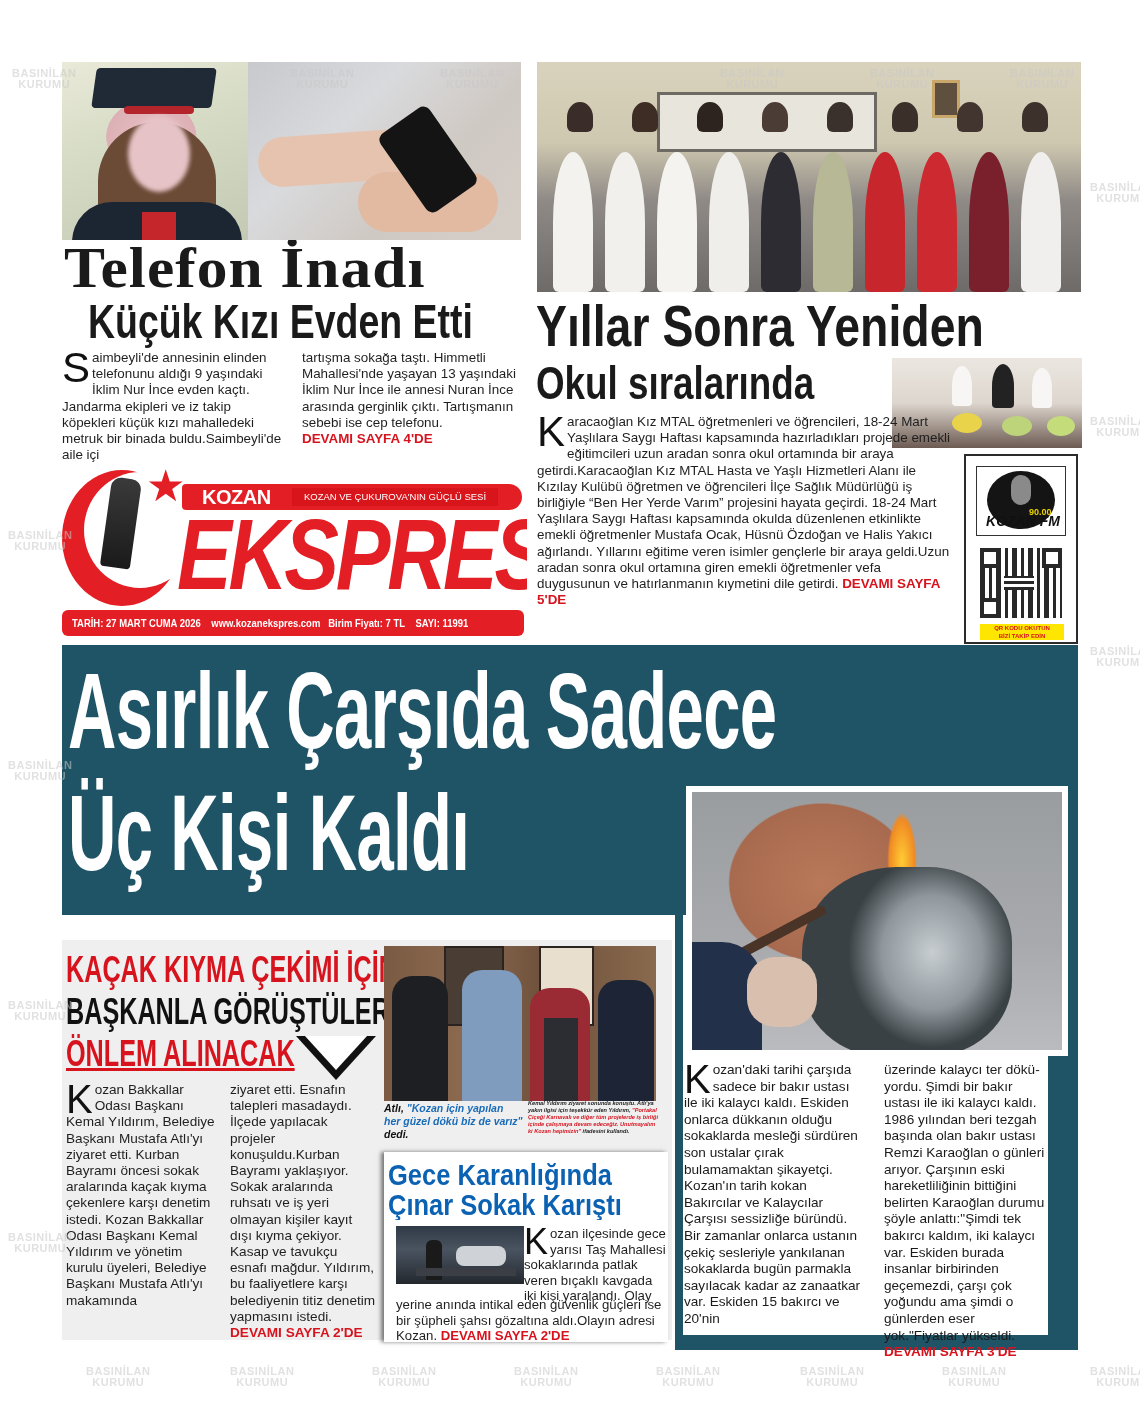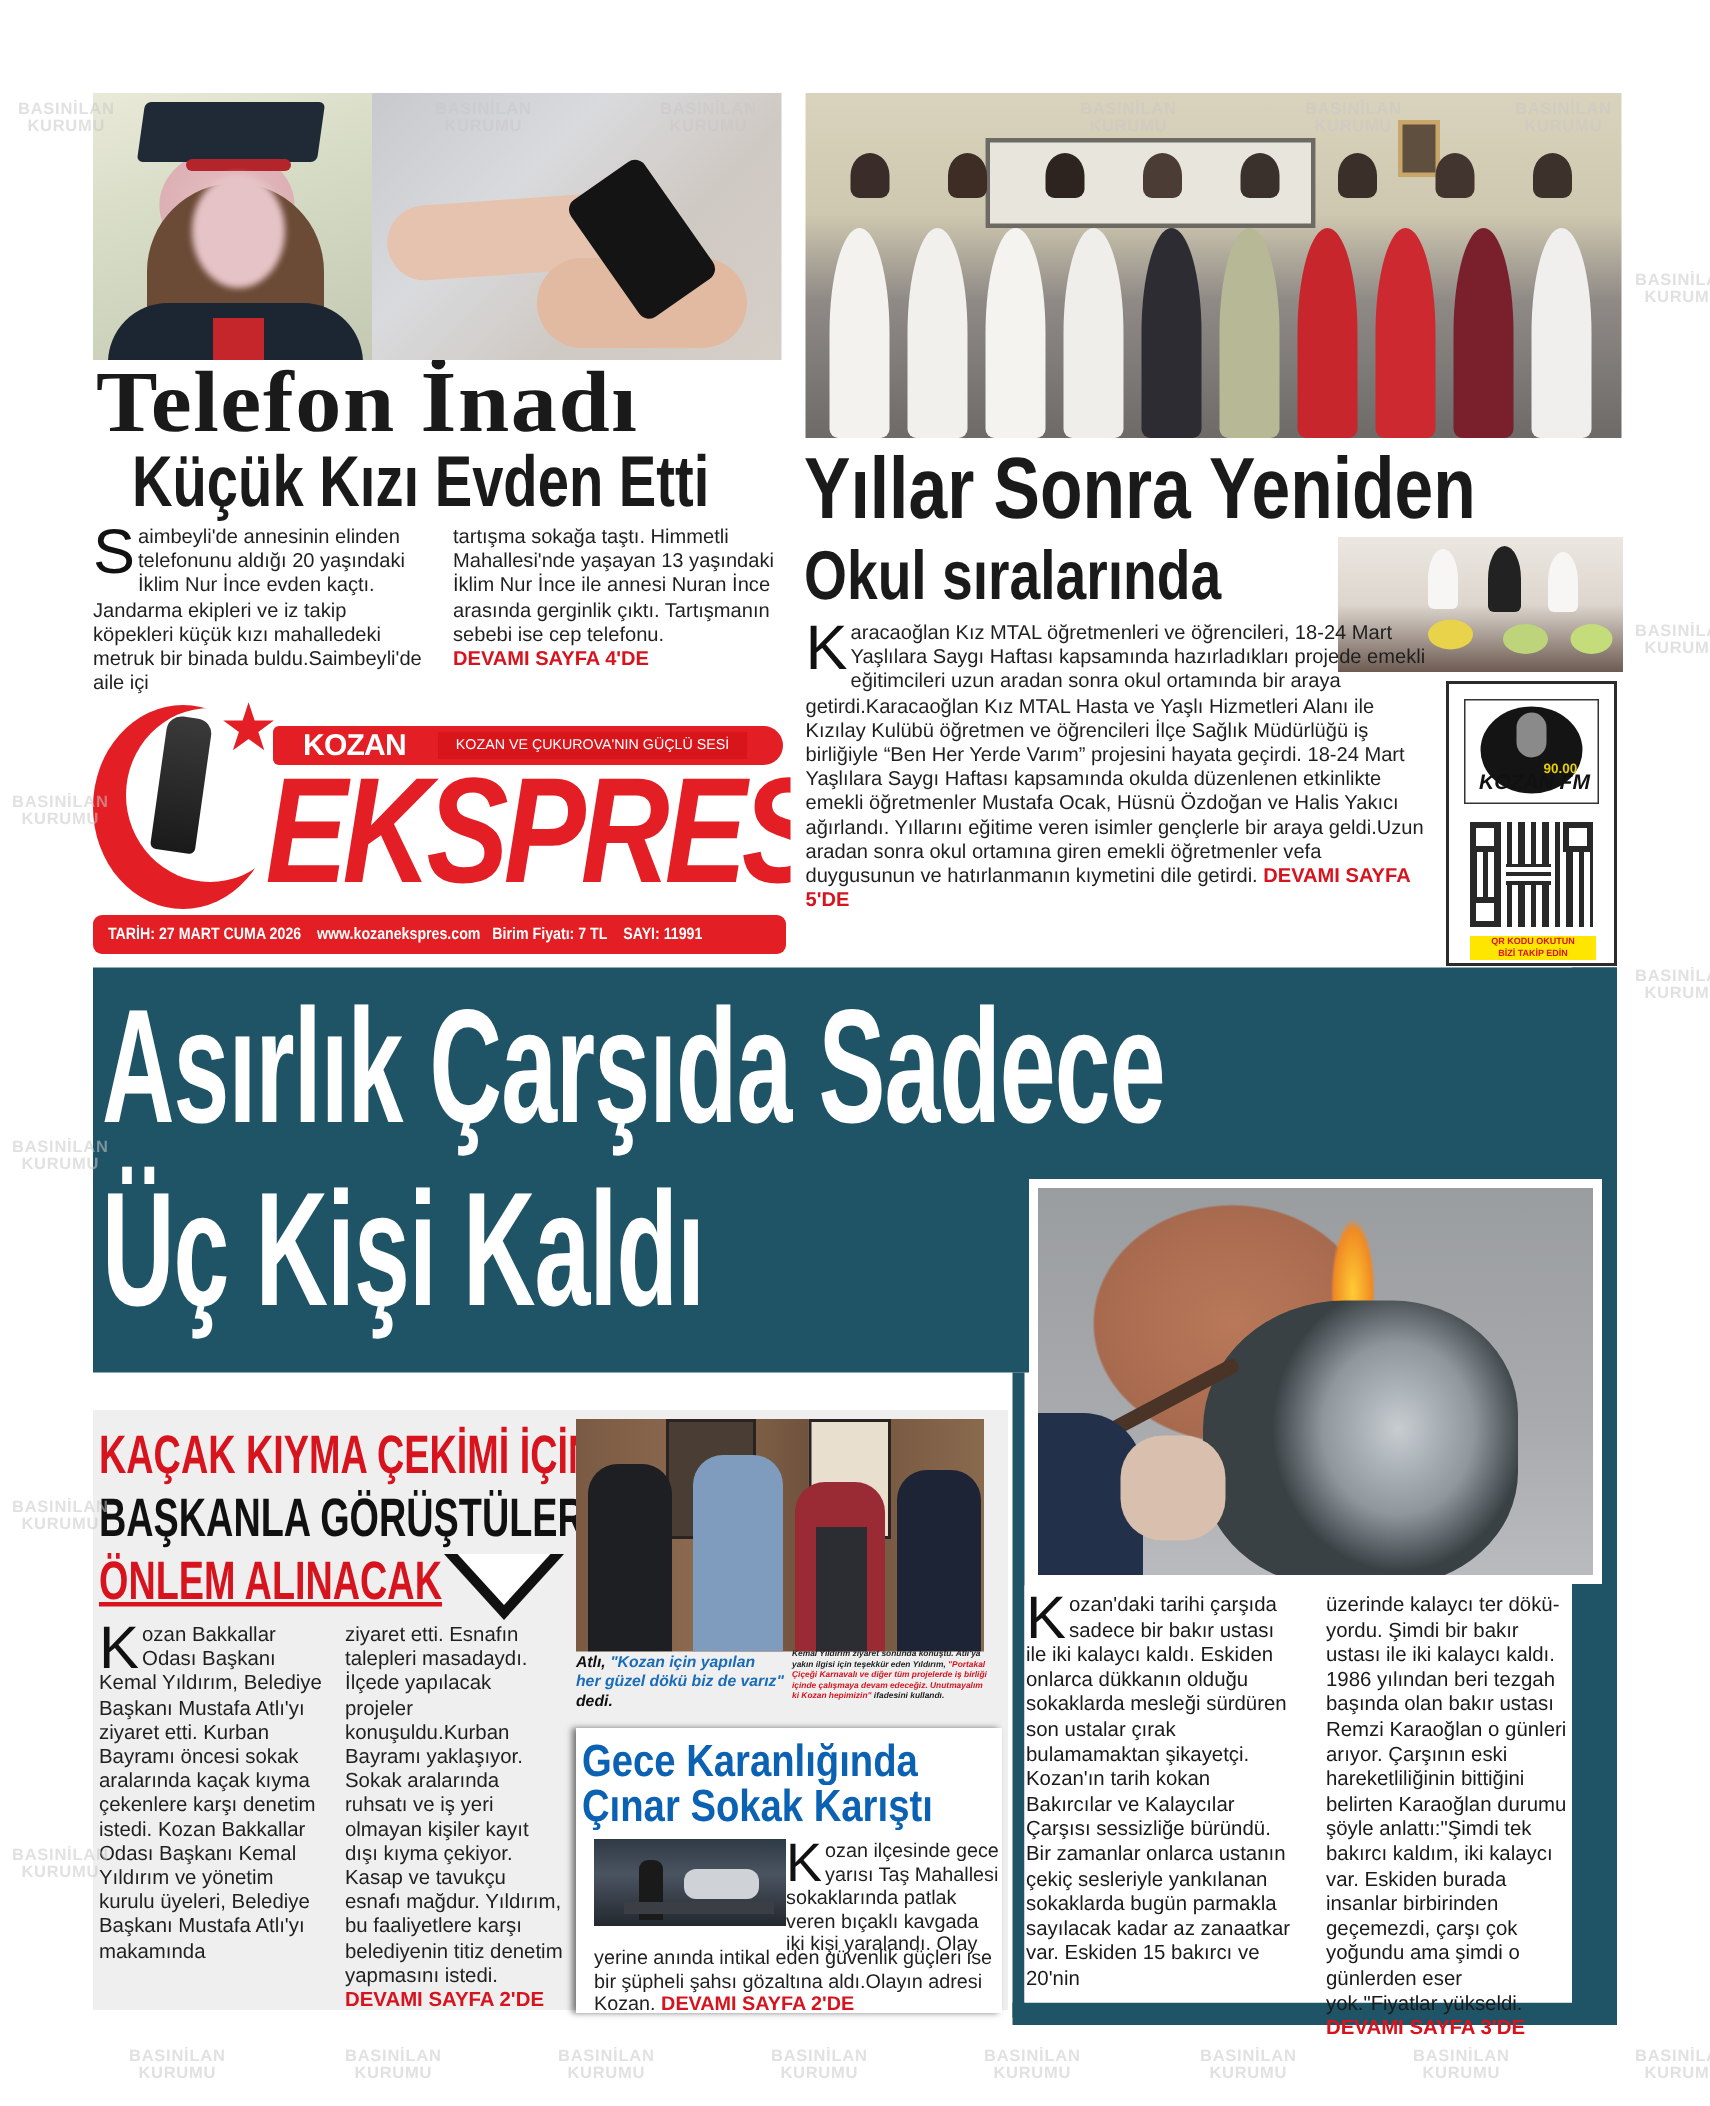--- a/index.html
+++ b/index.html
@@ -105,21 +105,21 @@
 </div>
 
 <div class="abs" style="left:64px; top:240px; width:460px; height:56px; overflow:hidden;">
   <span class="cond" style="font-family:'Liberation Serif', serif; font-size:58px; line-height:56px; letter-spacing:1px; transform: scaleX(1.06);">Telefon İnadı</span>
 </div>
 <div class="abs" style="left:64px; top:296px; width:470px; height:52px; overflow:hidden;margin-left:24px;">
   <span class="cond" style="font-size:48px; line-height:52px; transform: scaleX(0.78);">Küçük Kızı Evden Etti</span>
 </div>
 
 <div class="abs body-text" style="left:62px; top:350px; width:222px;">
-  <span class="dropcap" style="font-size:42px; line-height:32px;">S</span><span>aimbeyli'de annesinin elinden telefonunu aldığı 20 yaşındaki İklim Nur İnce evden kaçtı. Jandarma ekipleri ve iz takip köpekleri küçük kızı mahalledeki metruk bir binada buldu.Saimbeyli'de aile içi</span>
+  <span class="dropcap" style="font-size:42px; line-height:32px;">S</span><span>aimbeyli'de annesinin elinden telefonunu aldığı 9 yaşındaki İklim Nur İnce evden kaçtı. Jandarma ekipleri ve iz takip köpekleri küçük kızı mahalledeki metruk bir binada buldu.Saimbeyli'de aile içi</span>
 </div>
 <div class="abs body-text" style="left:302px; top:350px; width:225px;">
   <span>tartışma sokağa taştı. Himmetli Mahallesi'nde yaşayan 13 yaşındaki İklim Nur İnce ile annesi Nuran İnce arasında gerginlik çıktı. Tartışmanın sebebi ise cep telefonu.</span>
   <div class="continue">DEVAMI SAYFA 4'DE</div>
 </div>
 
 <div class="photo" id="p-group">
   <div class="board"></div>
   <div class="frame"></div>
   <div class="row" style="top:40px;">

